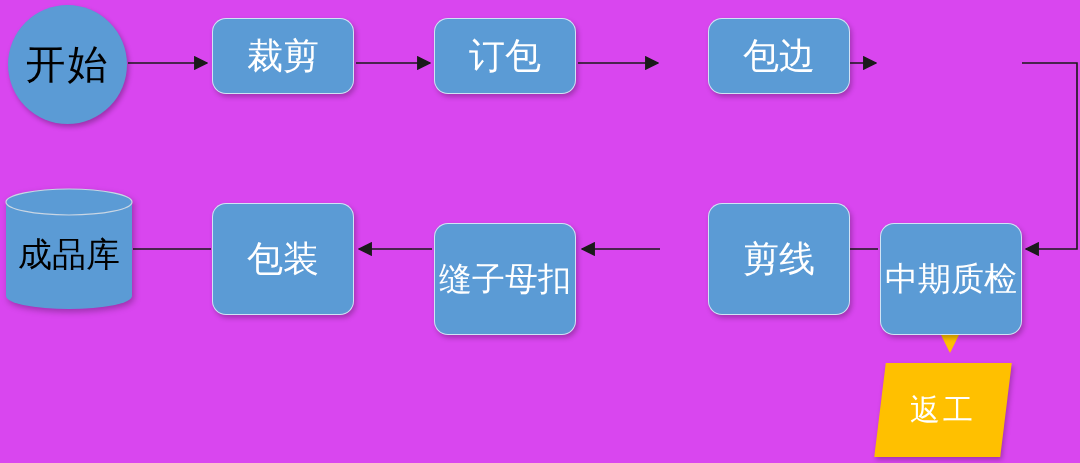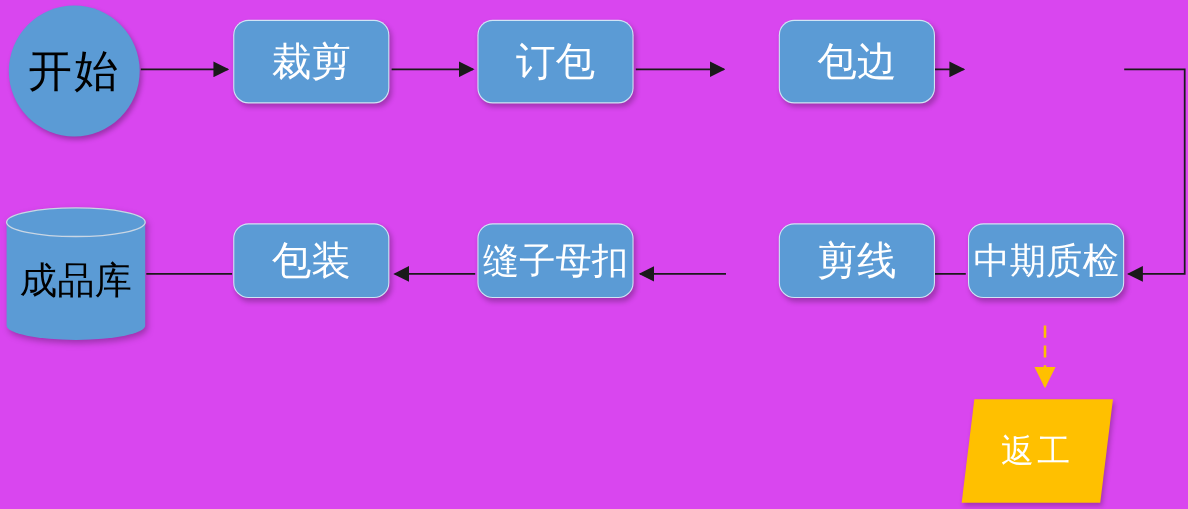--- a/index.html
+++ b/index.html
@@ -31,23 +31,23 @@
     box-shadow:2px 3px 5px rgba(0,0,0,.28);
     letter-spacing:2px;
   }
   .box{
     width:142px;border-radius:14px;background:var(--node-fill);
     border:1px solid rgba(230,240,250,.85);
     color:var(--node-text);font-size:36px;
     box-shadow:2px 3px 5px rgba(0,0,0,.25);
   }
   .box-top{top:18px;height:76px;}
-  .box-bottom{top:203px;height:68px;}
+  .box-bottom{top:203px;height:112px;}
   .pos-c1{left:212px;} .pos-c2{left:434px;align-items:center;} .pos-c3{left:662px;margin-left:46px;} .pos-c4{left:880px;}
-  .fs-small{font-size:33px;}
+  .fs-small{font-size:33px;margin-top:20px;}
 
   .cylinder{
     left:5px;top:188px;width:128px;height:122px;background:transparent;justify-content:center;
   }
   .cylinder svg{position:absolute;left:0;top:0;width:128px;height:122px;
     filter:drop-shadow(2px 3px 3px rgba(0,0,0,.28));}
   .cyl-fill{fill:var(--node-fill);}
   .cyl-rim{fill:var(--node-fill);stroke:#c9d6e4;stroke-width:1.2;}
   .cylinder .label{
     position:relative;z-index:3;color:var(--terminal-text);font-size:34px;padding-top:12px;

